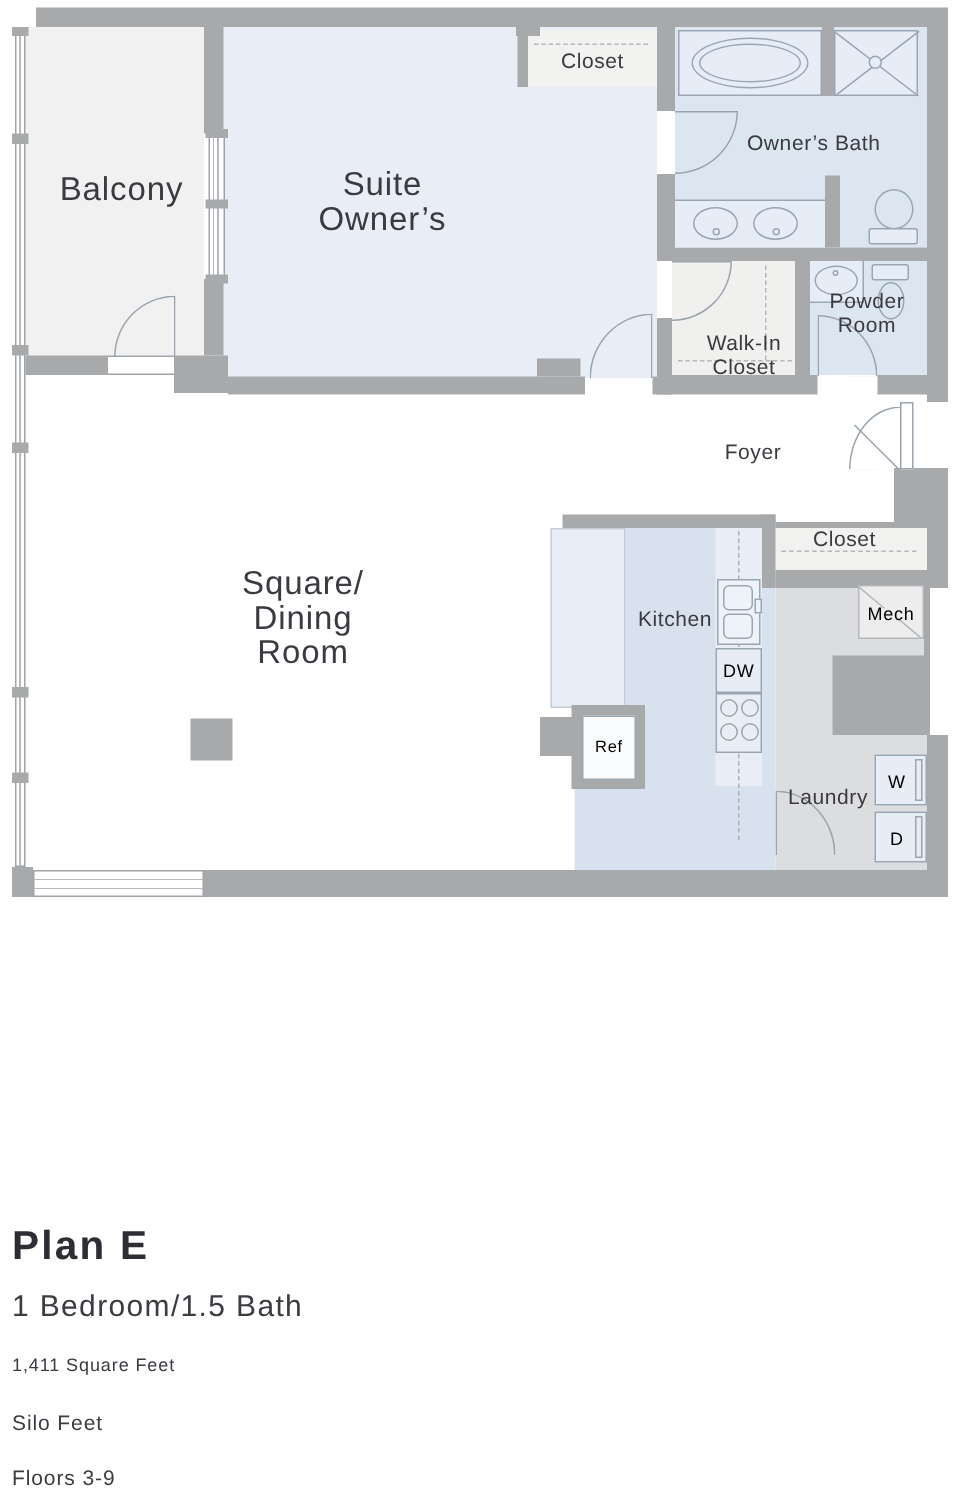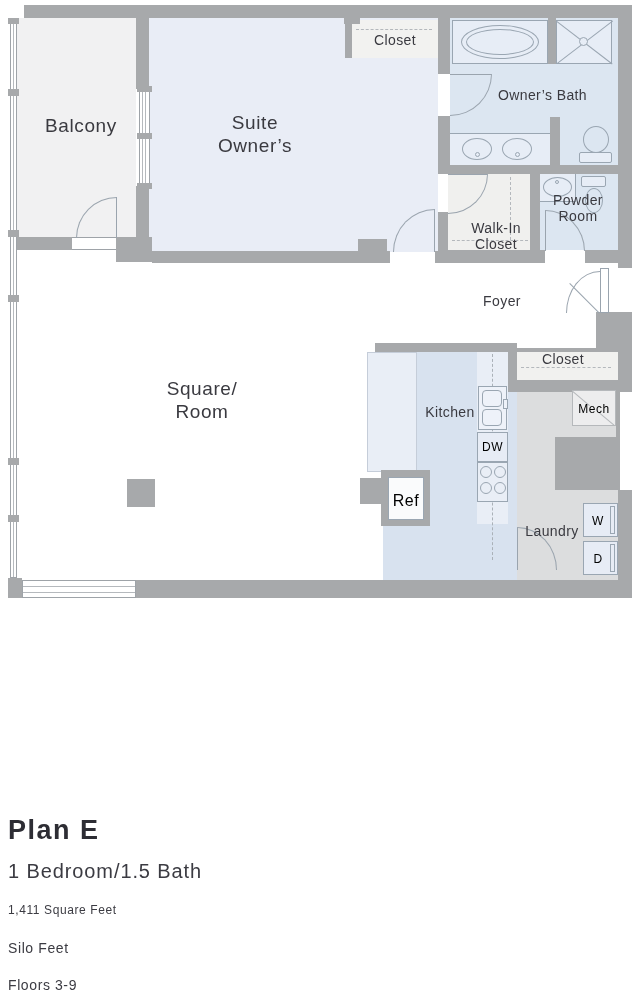--- a/index.html
+++ b/index.html
@@ -9,21 +9,21 @@
   .wall{position:absolute;background:#a7a9ab;}
   .fx{position:absolute;border:1px solid #9aa6b2;background:#e9eef7;box-sizing:border-box;}
   .ell{position:absolute;border:1px solid #9aa6b2;border-radius:50%;box-sizing:border-box;}
   .arc{position:absolute;border:0 solid #9aa4ae;box-sizing:border-box;}
   .line{position:absolute;border-top:1px solid #9aa6b2;transform-origin:0 0;height:0;}
   .dash-h{position:absolute;border-top:1px dashed #b4b8bc;height:0;}
   .dash-v{position:absolute;border-left:1px dashed #b4b8bc;width:0;}
   .win{position:absolute;background:#ffffff;border:1px solid #9ea3a8;box-sizing:border-box;}
   .lbl{position:absolute;color:#3a3a40;text-align:center;font-size:14px;line-height:16px;
        letter-spacing:.4px;white-space:nowrap;}
-  .lbl.lg{font-size:19px;line-height:23px;letter-spacing:.6px;}
+  .lbl.lg{font-size:22px;line-height:23px;letter-spacing:.6px;}
   .applbl{position:absolute;color:#000000;text-align:center;font-size:11px;letter-spacing:.5px;}
   .info{position:absolute;left:8px;color:#3b3b42;}
   .info-title{font-size:27px;font-weight:bold;letter-spacing:1.5px;color:#2d2d34;}
   .info-sub{font-size:20px;letter-spacing:.9px;}
   .info-sm{font-size:12px;letter-spacing:.6px;}
   .info-xs{font-size:14px;letter-spacing:.6px;}
 </style>
 </head>
 <body>
 
@@ -133,21 +133,21 @@
   <div class="fx" style="left:503px;top:399px;width:5px;height:10px;background:#eef2f9;"></div>
   <div class="fx" style="left:477px;top:432px;width:31px;height:30px;background:#e7ecf5;"></div>
   <div class="applbl" style="left:477px;top:440px;width:31px;font-size:12px;">DW</div>
   <div class="fx" style="left:477px;top:462px;width:31px;height:40px;background:#e9eef6;"></div>
   <div class="ell" style="left:480px;top:466px;width:12px;height:12px;"></div>
   <div class="ell" style="left:494px;top:466px;width:12px;height:12px;"></div>
   <div class="ell" style="left:480px;top:482px;width:12px;height:12px;"></div>
   <div class="ell" style="left:494px;top:482px;width:12px;height:12px;"></div>
   <div class="wall" style="left:381px;top:470px;width:49px;height:56px;"></div>
   <div class="fx" style="left:388px;top:477px;width:36px;height:43px;background:#fafbfc;"></div>
-  <div class="applbl" style="left:388px;top:492px;width:36px;font-size:16px;">Ref</div>
+  <div class="applbl" style="left:388px;top:492px;width:36px;font-size:11px;">Ref</div>
 
   <div class="fx" style="left:572px;top:390px;width:44px;height:36px;background:#ededee;border-color:#b5b8bb;"></div>
   <div class="line" style="left:573px;top:391px;width:22px;transform:rotate(40deg);border-top-color:#b5b8bb;"></div>
   <div class="line" style="left:599px;top:412px;width:20px;transform:rotate(40deg);border-top-color:#b5b8bb;"></div>
   <div class="applbl" style="left:572px;top:402px;width:44px;font-size:12px;">Mech</div>
   <div class="fx" style="left:583px;top:503px;width:35px;height:34px;background:#e7ecf5;"></div>
   <div class="fx" style="left:610px;top:506px;width:5px;height:28px;background:#e7ecf5;"></div>
   <div class="applbl" style="left:583px;top:514px;width:30px;font-size:12px;">W</div>
   <div class="fx" style="left:583px;top:541px;width:35px;height:34px;background:#e7ecf5;"></div>
   <div class="fx" style="left:610px;top:544px;width:5px;height:28px;background:#e7ecf5;"></div>
@@ -175,20 +175,21 @@
     <div>Closet</div>
   </div>
   <div class="lbl" style="left:538px;top:192px;width:80px;">
     <div>Powder</div>
     <div>Room</div>
   </div>
   <div class="lbl" style="left:462px;top:293px;width:80px;">Foyer</div>
   <div class="lbl" style="left:520px;top:351px;width:86px;">Closet</div>
   <div class="lbl lg" style="left:122px;top:377px;width:160px;">
     <div>Square/</div>
+    <div>Dining</div>
     <div>Room</div>
   </div>
   <div class="lbl" style="left:410px;top:404px;width:80px;">Kitchen</div>
   <div class="lbl" style="left:512px;top:523px;width:80px;">Laundry</div>
 
   <div class="info info-title" style="top:815px;">Plan E</div>
   <div class="info info-sub" style="top:860px;">1 Bedroom/1.5 Bath</div>
   <div class="info info-sm" style="top:903px;">1,411 Square Feet</div>
   <div class="info info-xs" style="top:940px;">Silo Feet</div>
   <div class="info info-xs" style="top:977px;">Floors 3-9</div>

